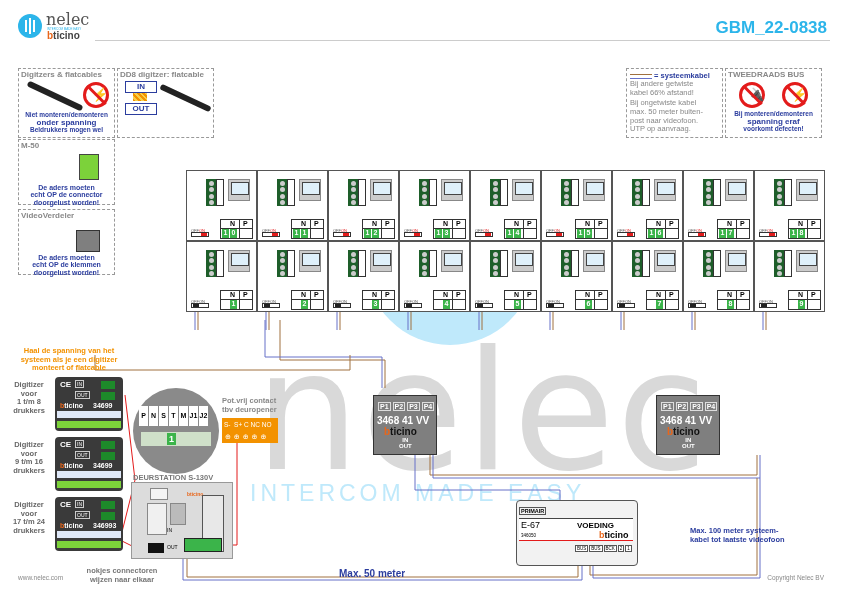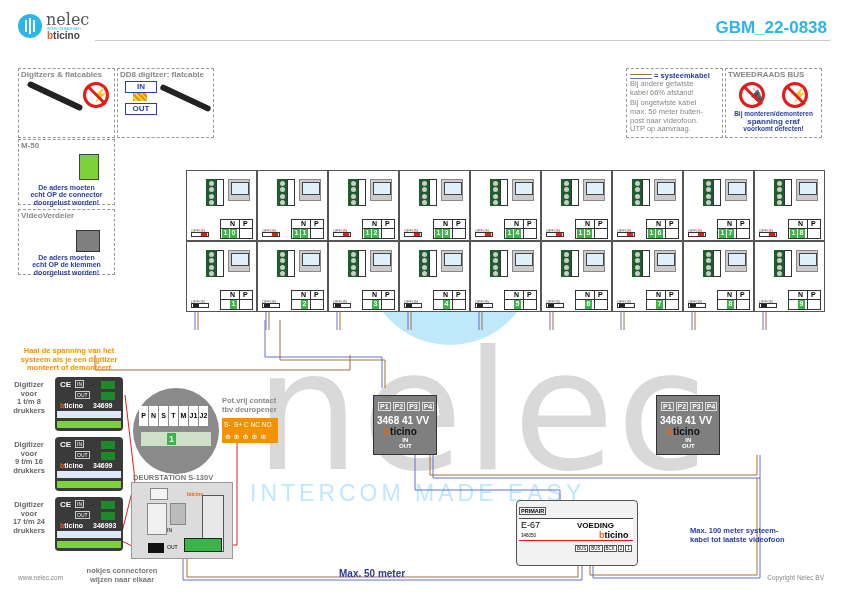--- a/index.html
+++ b/index.html
@@ -116,20 +116,25 @@
 </div>
 <div class="hrule"></div>
 <div class="docid">GBM_22-0838</div>
 
 <div class="box" style="left:18px;top:68px;width:97px;height:70px;">
   <div class="t">Digitzers &amp; flatcables</div>
   <div class="flat" style="left:6px;top:24px;width:60px;transform:rotate(25deg);"></div>
   <div class="nosign" style="left:64px;top:13px;">
       <span>⚡</span>
     </div>
+  <div class="blue" style="position:absolute;left:0;right:0;top:43px;font-size:6.5px;">
+    <div>Niet monteren/demonteren</div>
+    <div style="font-size:8px">onder spanning</div>
+    <div>Beldrukkers mogen wel</div>
+  </div>
 </div>
 
 <div class="box" style="left:117px;top:68px;width:97px;height:70px;">
   <div class="t">DD8 digitzer: flatcable</div>
   <div style="position:absolute;left:7px;top:12px;width:30px;height:10px;border:1px solid #2b3d9e;color:#2b3d9e;font-size:8px;font-weight:bold;text-align:center;line-height:10px;">IN</div>
   <div style="position:absolute;left:15px;top:24px;width:14px;height:8px;background:repeating-linear-gradient(45deg,#f39200 0 2px,#f7d04a 2px 4px);"></div>
   <div style="position:absolute;left:7px;top:34px;width:30px;height:10px;border:1px solid #2b3d9e;color:#2b3d9e;font-size:8px;font-weight:bold;text-align:center;line-height:10px;">OUT</div>
   <div class="flat" style="left:40px;top:26px;width:55px;transform:rotate(25deg);"></div>
 </div>
 
@@ -616,21 +621,21 @@
   <div class="brand"><b>b</b><span>ticino</span></div>
   <div class="io">
       <div>IN</div>
       <div>OUT</div>
     </div>
 </div>
 
 <div class="abs" style="left:14px;top:347px;width:110px;font-size:7.5px;font-weight:bold;color:#f39200;text-align:center;line-height:1.15;z-index:2;">
   <div>Haal de spanning van het</div>
   <div>systeem als je een digitizer</div>
-  <div>monteert of demonteert</div>
+  <div>monteert of flatcable</div>
 </div>
 <div id="digis">
     <div class="dlbl" style="top: 381px;">
       <div>Digitizer</div>
       <div>voor</div>
       <div>1 t/m 8</div>
       <div>drukkers</div>
     </div>
     <div class="digi" style="top: 377px;">
       <div class="ce">CE</div>

